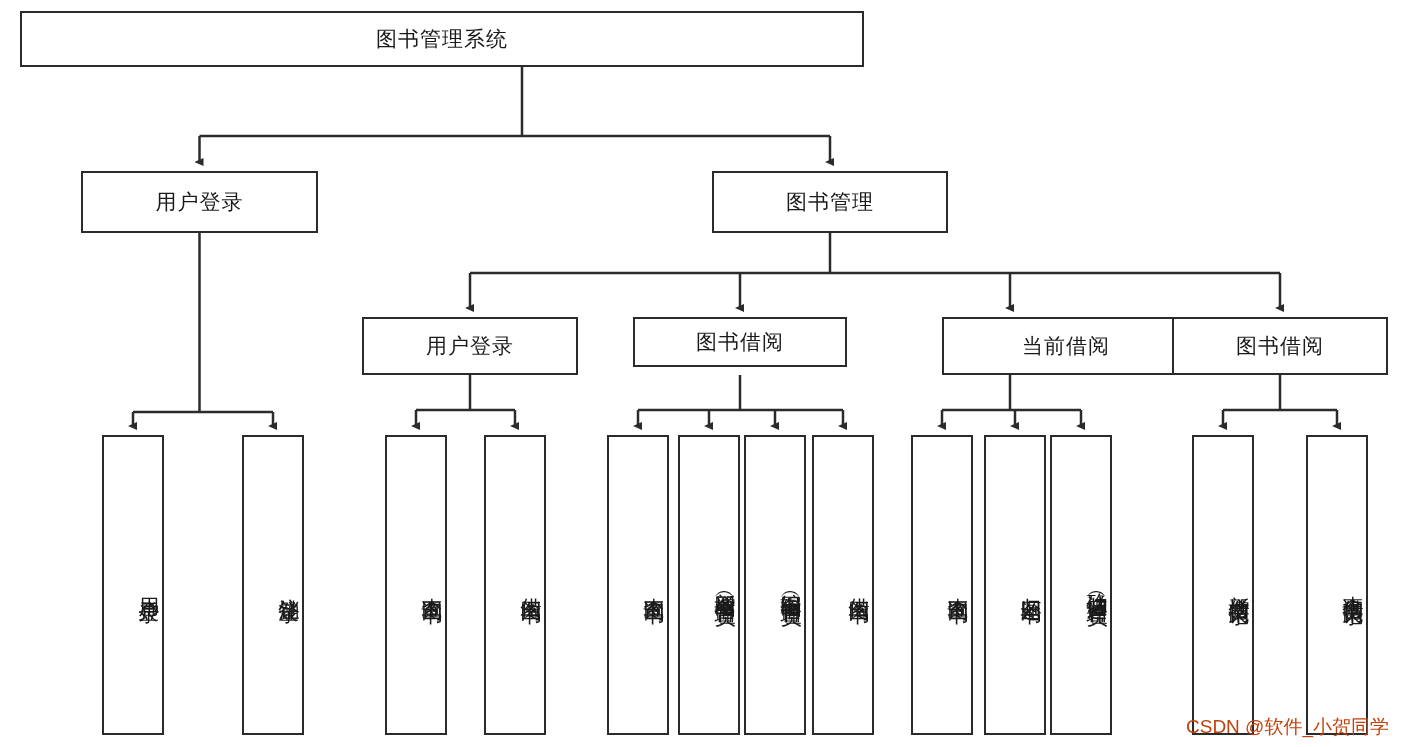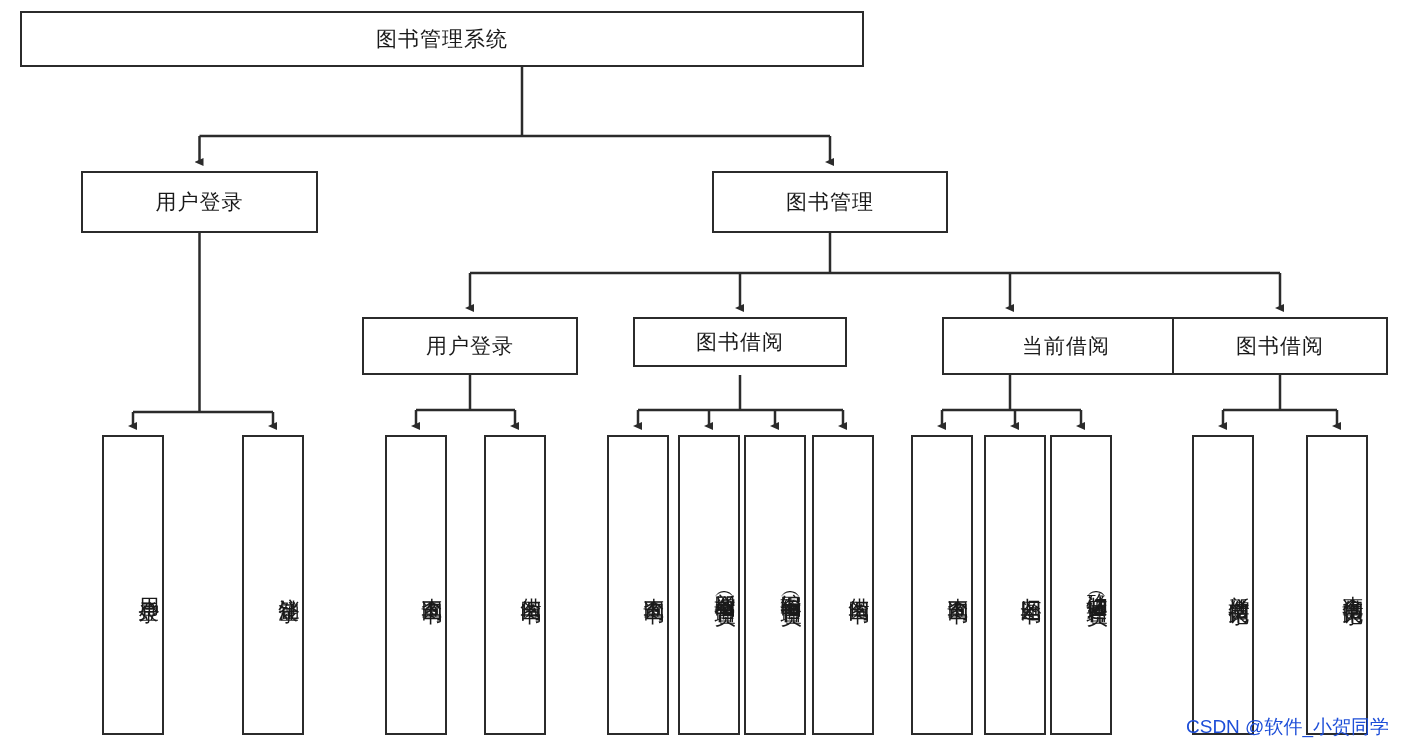--- a/index.html
+++ b/index.html
@@ -53,21 +53,21 @@
   .node.vert .txt {
     display: block;
     writing-mode: vertical-rl;
     text-orientation: upright;
   }
   #watermark {
     position: absolute;
     left: 1186px;
     top: 714px;
     font-size: 19px;
-    color: #1d4ed8;
+    color: #c2410c;
     white-space: nowrap;
     z-index: 5;
     font-family: "Liberation Sans", "DejaVu Sans", sans-serif;
   }
 </style>
 </head>
 <body>
 
 <div id="canvas">
   <svg id="edges" viewBox="0 0 1405 747">

